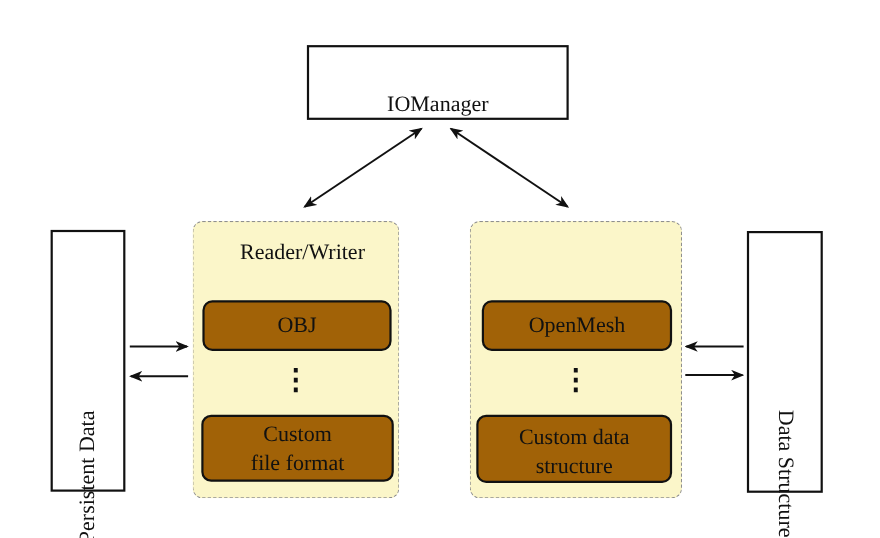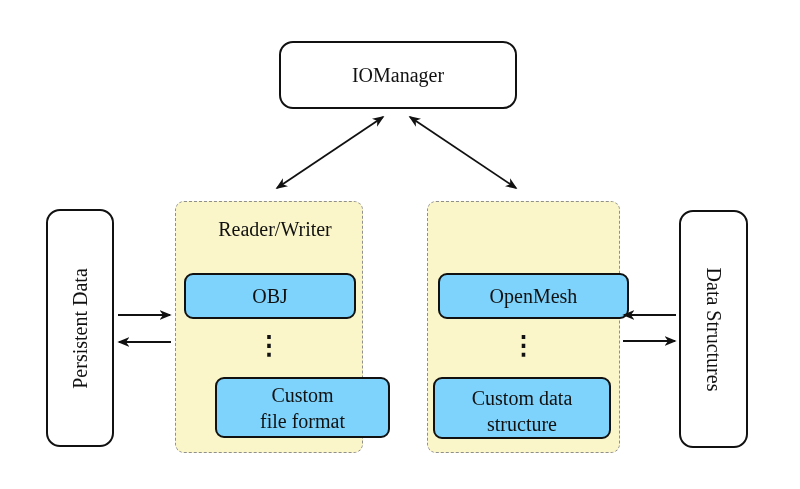--- a/index.html
+++ b/index.html
@@ -10,23 +10,23 @@
     height: 489px;
     background: #ffffff;
     font-family: "Liberation Serif", "DejaVu Serif", serif;
     color: #111111;
     overflow: hidden;
   }
   .node {
     position: absolute;
     background: #ffffff;
     border: 2.5px solid #111111;
-    border-radius: 14px;
+    border-radius: 0;
     display: flex;
-    align-items: center;
+    align-items: flex-end;
     justify-content: center;
     font-size: 20px;
   }
   .io-box { left: 279px; top: 41px; width: 238px; height: 68px; }
   .side-box { width: 68px; }
   .side-left  { left: 46px;  top: 209px; height: 238px; }
   .side-right { left: 679px; top: 210px; height: 238px; width: 69px; }
   .v-label { white-space: nowrap; font-size: 20px; }
   .side-left  .v-label { transform: rotate(-90deg); }
   .side-right .v-label { transform: rotate(90deg); }
@@ -42,34 +42,34 @@
   .group-right { left: 427px; width: 193px; }
   .group-title {
     position: absolute;
     left: 12px; right: 0;
     top: 16px;
     text-align: center;
     font-size: 20px;
   }
   .inner-box {
     position: absolute;
-    background: #7dd3fc;
+    background: #a16207;
     border: 2.5px solid #111111;
     border-radius: 9px;
     display: flex;
     align-items: center;
     justify-content: center;
     font-size: 20px;
     text-align: center;
     line-height: 26px;
     white-space: pre-line;
   }
   .group-left  .inner-top    { left: 8px;  top: 71px;  width: 172px; height: 46px; }
-  .group-left  .inner-bottom { left: 7px;  top: 175px; width: 175px; height: 61px; margin-left: 32px; }
-  .group-right .inner-top    { left: 10px; top: 71px;  width: 191px; height: 46px; }
+  .group-left  .inner-bottom { left: 7px;  top: 175px; width: 175px; height: 61px; }
+  .group-right .inner-top    { left: 10px; top: 71px;  width: 173px; height: 46px; }
   .group-right .inner-bottom { left: 5px;  top: 175px; width: 178px; height: 62px; align-items: flex-end; }
   .dots {
     position: absolute;
     left: 0; right: 0;
     top: 130px;
     text-align: center;
     font-size: 26px;
     line-height: 28px;
     font-weight: bold;
     color: #111111;

